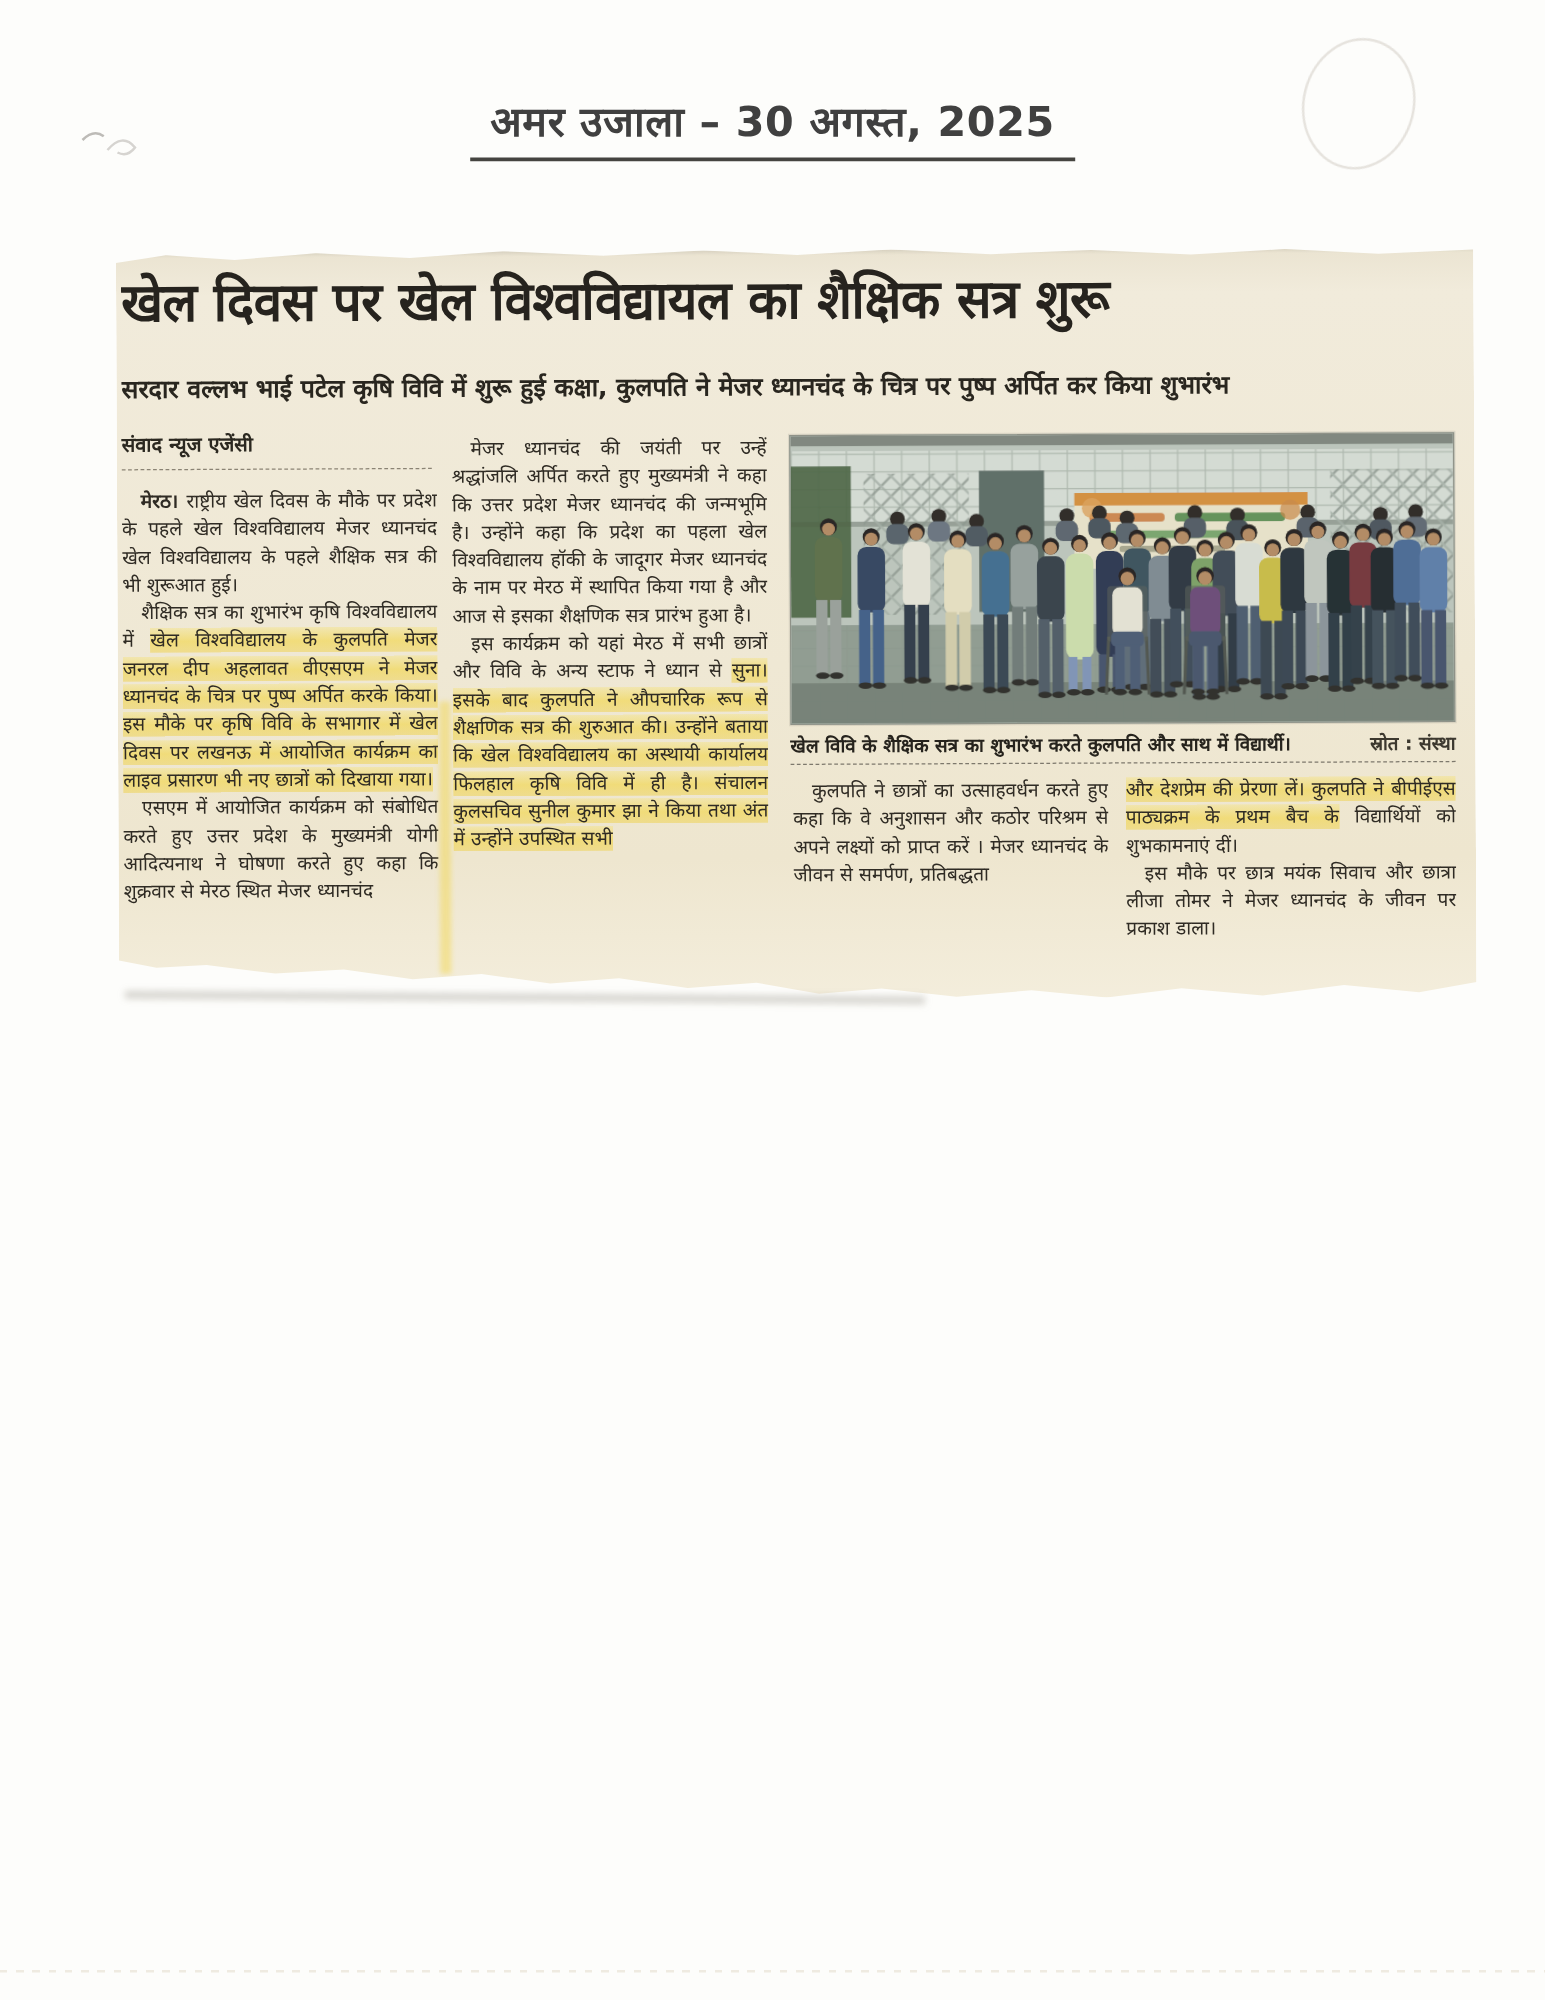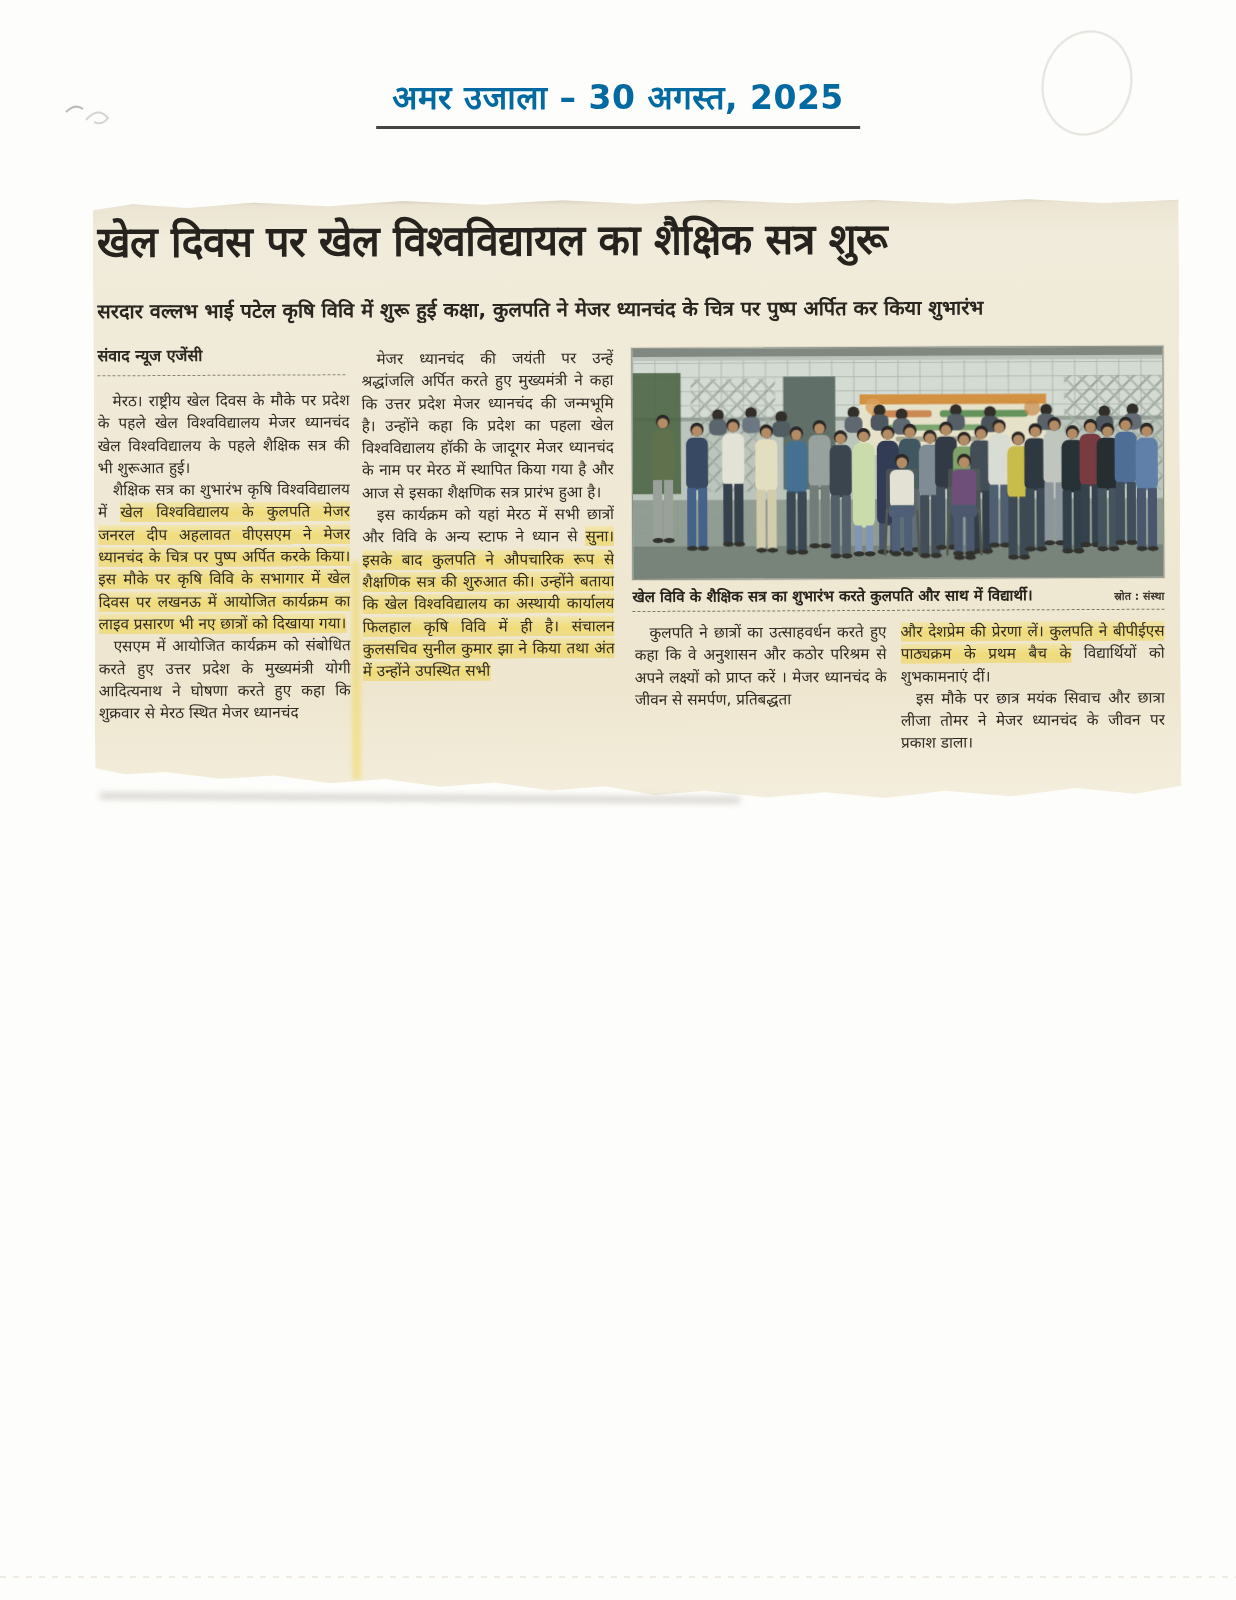--- a/index.html
+++ b/index.html
@@ -12,21 +12,21 @@
   
   .pencil-circle{
     position:absolute;left:1042px;top:30px;width:86px;height:102px;
     border:2px solid rgba(168,158,142,.28);border-radius:50%;
     transform:rotate(14deg);filter:blur(.6px);
   }
   .stray-mark{position:absolute;left:58px;top:86px;}
   
   .masthead{
     position:absolute;left:50%;top:74px;transform:translateX(-50%);
-    font-size:33px;font-weight:700;letter-spacing:.5px;color:#0369a1;
+    font-size:33px;font-weight:700;letter-spacing:.5px;color:#404040;
     white-space:nowrap;padding:0 16px 7px 16px;
     border-bottom:3px solid #454440;
   }
   
   .clip{
     position:absolute;left:94px;top:192px;width:1086px;height:618px;
     background:linear-gradient(180deg,#e9e2cf 0%,#f1ebdb 7%,#efe8d4 55%,#eee6cf 80%,#f4eedd 100%);
     transform:rotate(-.25deg);
     clip-path:polygon(0px 16px,40px 10px,95px 14px,160px 9px,235px 13px,310px 8px,390px 12px,470px 8px,545px 12px,620px 8px,700px 12px,780px 9px,860px 13px,935px 9px,1010px 13px,1086px 10px,1086px 596px,1040px 604px,980px 598px,915px 606px,850px 600px,790px 607px,730px 601px,670px 606px,610px 599px,560px 603px,510px 594px,455px 598px,400px 590px,345px 594px,290px 586px,235px 590px,180px 582px,125px 585px,70px 578px,30px 580px,0px 574px);
   }
@@ -49,21 +49,21 @@
     font-size:16px;font-weight:700;color:#2b2820;
     padding-bottom:9px;border-bottom:1px dashed #8a8374;
   }
   .col{position:absolute;overflow:hidden;font-size:15.3px;line-height:22.3px;text-align:justify;}
   .col1{left:4px;top:196px;width:252px;height:388px;}
   .col2{left:268px;top:155px;width:252px;height:430px;}
   .col3{left:540px;top:430px;width:252px;height:158px;}
   .col4{left:806px;top:430px;width:264px;height:158px;}
   .para{margin:0;text-indent:15px;}
   .para.noindent{text-indent:0;}
-  .lead{font-weight:400;margin-top:28px;}
+  .lead{font-weight:700;margin-top:28px;}
   .hl{
     background:linear-gradient(180deg,rgba(247,225,96,.30) 0%,rgba(242,213,68,.62) 55%,rgba(238,206,60,.45) 100%);
     box-decoration-break:clone;-webkit-box-decoration-break:clone;
     padding:1px 0;
   }
   .hl-streak{
     position:absolute;left:257px;top:368px;width:9px;height:218px;
     background:rgba(242,213,68,.45);filter:blur(2px);
   }
   .photo{
@@ -71,21 +71,21 @@
     background:#b9c3ba;border:1px solid #8f9288;box-sizing:border-box;
     box-shadow:0 0 0 1px rgba(40,40,35,.10);
   }
   .photo svg{display:block;width:100%;height:100%;}
   .caption-row{
     position:absolute;left:538px;top:394px;width:532px;
     display:flex;justify-content:space-between;align-items:baseline;
     border-bottom:1px dashed #7d786c;padding-bottom:5px;
   }
   .caption{font-size:15px;font-weight:700;color:#26231d;}
-  .credit{font-size:11px;font-weight:700;color:#3c382f;white-space:nowrap;margin-left:8px;}
+  .credit{font-size:15px;font-weight:700;color:#3c382f;white-space:nowrap;margin-left:8px;}
   .tear-shadow-band{
     position:absolute;left:100px;top:795px;width:640px;height:6px;
     background:rgba(118,112,96,.30);filter:blur(3px);transform:rotate(.4deg);
   }
   .scanner-dots{
     position:absolute;left:0;top:1576px;width:100%;height:2px;opacity:.7;
     background:repeating-linear-gradient(90deg,#e9e3d6 0 6px,rgba(0,0,0,0) 6px 13px);
   }
 </style>
 </head>

